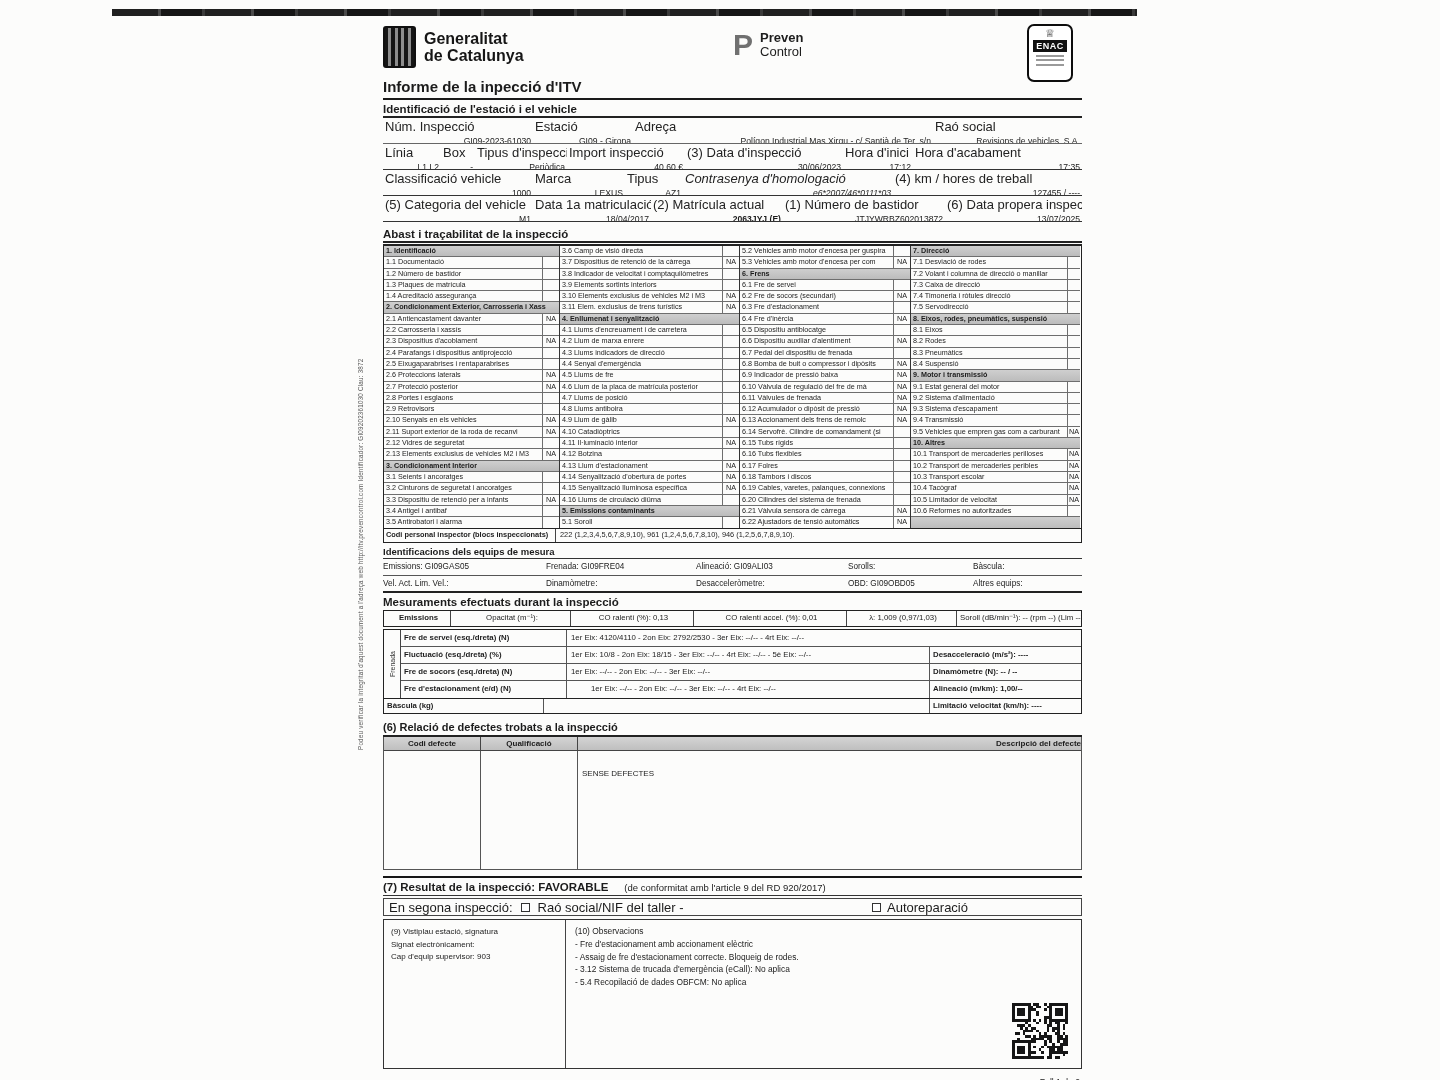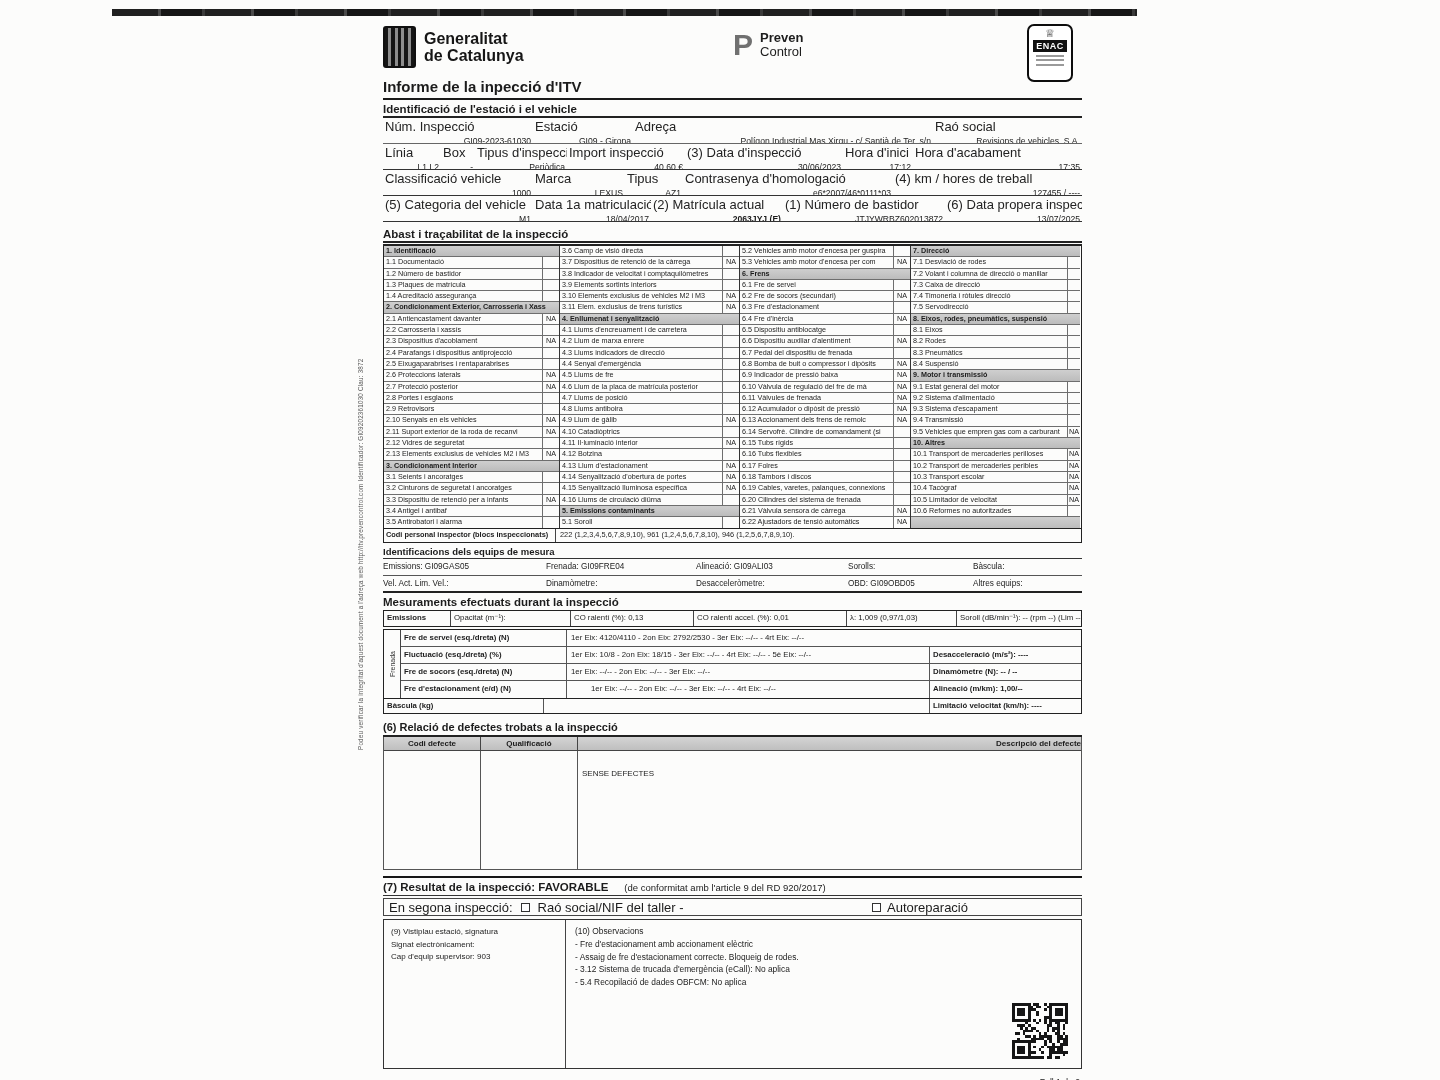--- a/index.html
+++ b/index.html
@@ -69,21 +69,21 @@
   .eq-row:last-child{border-bottom:2.2px solid #222;}
   .eq-cell{white-space:nowrap;overflow:hidden;}
   .eq-cell:nth-child(1){width:163px;}
   .eq-cell:nth-child(2){width:150px;}
   .eq-cell:nth-child(3){width:152px;}
   .eq-cell:nth-child(4){width:125px;}
   .eq-cell:nth-child(5){flex:1;}
 
   
   .em-row{display:flex;border:1.5px solid #222;height:17px;font-size:7.8px;line-height:14.5px;margin-top:1px;}
-  .em-cell{border-right:1px solid #444;padding-left:3px;white-space:nowrap;overflow:hidden;}
+  .em-cell{border-right:1px solid #444;padding-left:3px;white-space:nowrap;overflow:hidden;text-align:center;}
   .em-cell:last-child{border-right:none;flex:1;}
   .em-cell.lab{font-weight:bold;}
   .fren{display:flex;border:1.5px solid #222;margin-top:2px;}
   .fren-rot{width:17px;border-right:1px solid #444;display:flex;align-items:center;justify-content:center;}
   .fren-rot span{writing-mode:vertical-rl;transform:rotate(180deg);font-size:7px;color:#333;}
   .fren-main{flex:1;}
   .fren-row{display:flex;height:17px;border-bottom:1px solid #555;font-size:7.8px;line-height:15px;}
   .fren-row:last-child{border-bottom:none;gap:20px;}
   .fr-l{width:166px;border-right:1px solid #555;font-weight:bold;padding-left:3px;white-space:nowrap;overflow:hidden;}
   .fr-v{flex:1;padding-left:4px;white-space:nowrap;overflow:hidden;}
@@ -212,21 +212,21 @@
           <div class="f-value">1000</div>
         </div>
         <div class="id-cell" style="width: 92px;">
           <div class="f-label">Marca</div>
           <div class="f-value">LEXUS</div>
         </div>
         <div class="id-cell" style="width: 58px;">
           <div class="f-label">Tipus</div>
           <div class="f-value">AZ1</div>
         </div>
-        <div class="id-cell" style="width: 210px;">
+        <div class="id-cell" style="width: 210px; font-style: italic;">
           <div class="f-label">Contrasenya d'homologació</div>
           <div class="f-value">e6*2007/46*0111*03</div>
         </div>
         <div class="id-cell" style="flex: 1 1 0%;">
           <div class="f-label">(4) km / hores de treball</div>
           <div class="f-value">127455 / ----</div>
         </div>
       </div>
       <div class="id-row">
         <div class="id-cell" style="width: 150px;">

